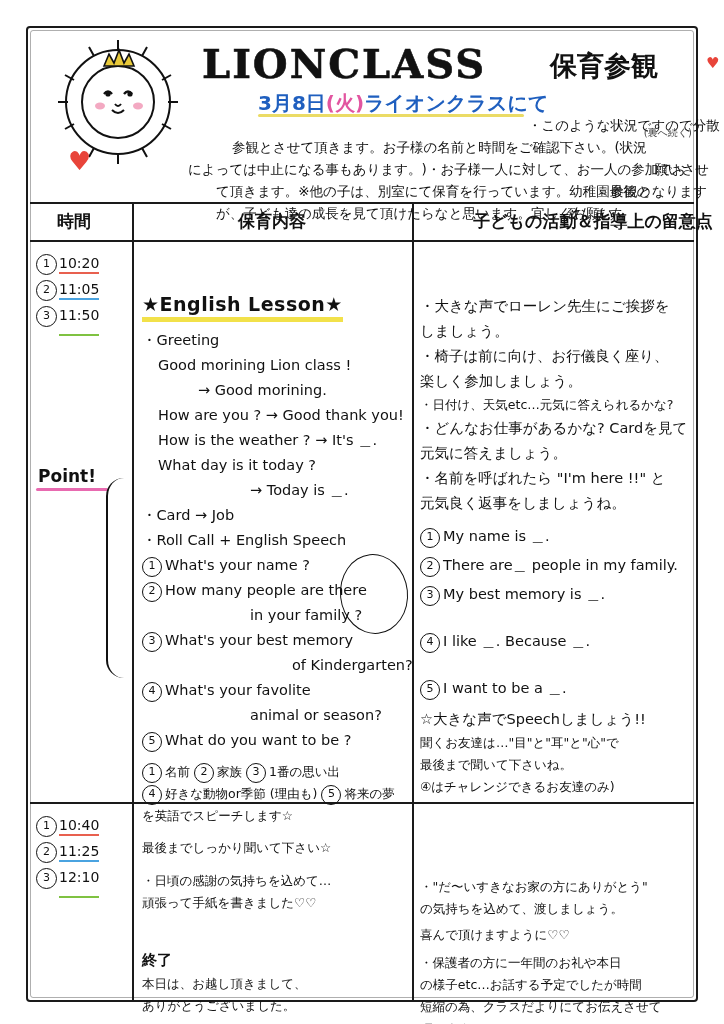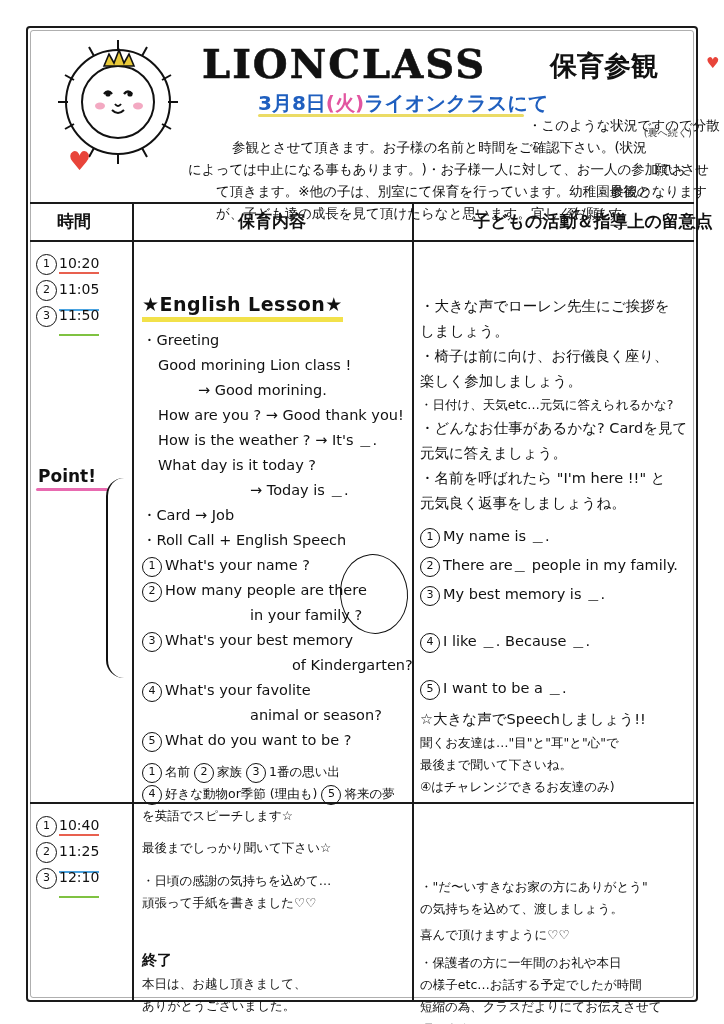--- a/index.html
+++ b/index.html
@@ -131,21 +131,21 @@
   .times{padding:8px 4px 0 6px;}
   .time-row{
     font-size:14px;line-height:26px;white-space:nowrap;
   }
   .tnum{
     display:inline-block;width:19px;height:19px;line-height:17px;
     border:1.4px solid #111;border-radius:50%;
     text-align:center;font-size:11px;vertical-align:1px;margin-right:2px;
   }
   .u-red{border-bottom:2.5px solid #e8604f;padding-bottom:1px;}
-  .u-blue{border-bottom:2.5px solid #4aa3e0;padding-bottom:12px;}
+  .u-blue{border-bottom:2.5px solid #4aa3e0;padding-bottom:1px;}
   .u-green{border-bottom:2.5px solid #7fc241;padding-bottom:11px;}
 
   .point-label{
     position:absolute;left:8px;top:224px;
     font-size:17px;font-weight:bold;color:#111;
   }
   .point-underline{
     position:absolute;left:6px;top:246px;width:72px;height:3px;
     background:#e86ab0;border-radius:2px;
   }

